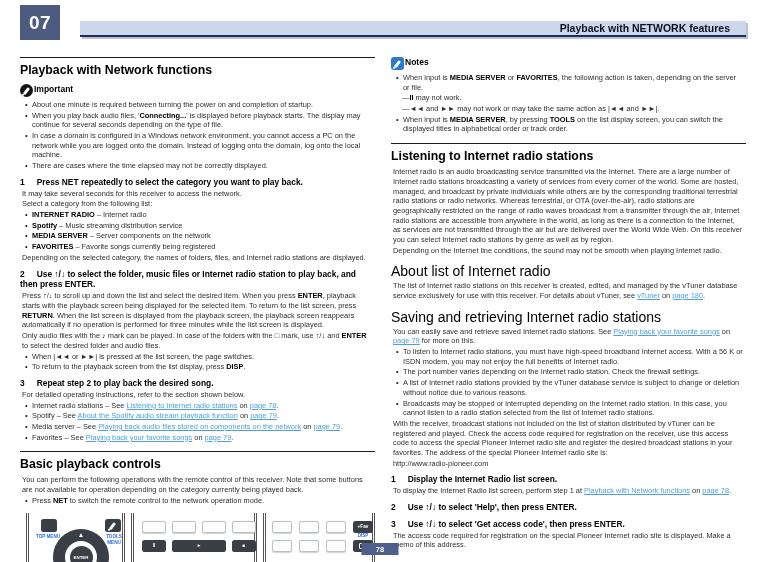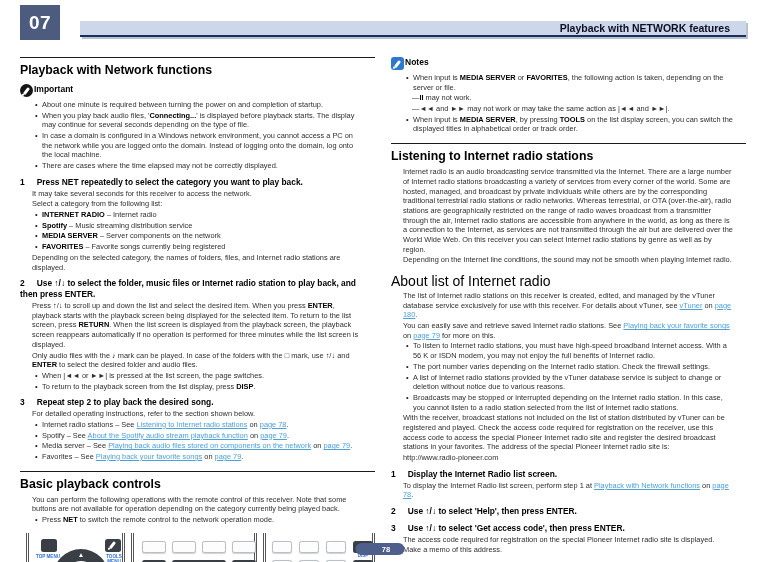--- a/index.html
+++ b/index.html
@@ -22,21 +22,21 @@
   }
   
   .content{position:absolute;left:20px;right:14px;top:57px;display:flex;gap:16px;}
   .col{flex:1;min-width:0;}
   .blocks > :first-child{margin-top:0 !important;}
   .h1{
     font-size:12.3px;font-weight:bold;color:#000;border-top:1.7px solid #1c1c1c;
     padding-top:5px;margin:9px 0 4px;
   }
   .h2{font-size:14px;font-weight:normal;color:#000;margin:8px 0 2px;}
-  .p,.li,.dash{font-size:7.4px;line-height:1.31;margin:1px 12px;}
+  .p,.li,.dash{font-size:7.4px;line-height:1.31;margin:1px 2px;}
   .li{position:relative;padding-left:10px;}
   .li::before{content:"\2022";position:absolute;left:3px;top:0;color:#1a1a1a;}
   .dash{padding-left:9px;}
   .step{font-size:8.4px;font-weight:bold;color:#000;margin:6px 0 1px;line-height:1.3;}
   .stepnum{margin-right:12px;}
   b{color:#000;}
   .xlink{color:#4da0d8;text-decoration:underline;}
   
   .iconlabel{display:flex;align-items:flex-start;gap:1px;margin:7px 0 3px;}
   .cicon{width:13px;height:13px;position:relative;display:inline-block;flex:0 0 auto;}
@@ -78,22 +78,22 @@
   .p3 .rgrid{grid-template-columns:repeat(4,20px);grid-auto-rows:12px;gap:7px 7px;padding:8px 0 0 6px;}
   .rgrid .rbtn{width:100%;height:12px;font-size:4.7px;font-weight:bold;line-height:12px;}
   .span2{grid-column:2/4;}
   .glyph6{font-size:6px;}
   .cell{position:relative;}
   .celllbl{position:absolute;top:-6.2px;left:0;right:0;text-align:center;font-size:4.5px;font-weight:bold;color:#2f6fd6;line-height:1;}
   .rectglyph{display:inline-block;width:7px;height:4px;border:1px solid #fff;border-radius:1px;vertical-align:middle;}
   
   .page-pill{
     position:absolute;left:50%;transform:translateX(-50%);top:543px;width:37px;height:12px;
-    background:#4d5f8a;border-radius:6px;color:#fff;font-size:7.5px;font-weight:bold;
-    display:flex;align-items:center;justify-content:center;padding-left:12px;
+    background:#4d5f8a;border-radius:0;color:#fff;font-size:7.5px;font-weight:bold;
+    display:flex;align-items:center;justify-content:center;
   }
 </style>
 </head>
 <body>
 
 <div class="chapter-box">07</div>
 <div class="header-bar">
   <span>Playback with NETWORK features</span>
 </div>
 
@@ -198,20 +198,21 @@
         </div>
         <div class="li">When input is <b>MEDIA SERVER</b> or <b>FAVORITES</b>, the following action is taken, depending on the server or file.</div>
         <div class="dash">—<b>II</b> may not work.</div>
         <div class="dash">—◄◄ and ►► may not work or may take the same action as |◄◄ and ►►|.</div>
         <div class="li">When input is <b>MEDIA SERVER</b>, by pressing <b>TOOLS</b> on the list display screen, you can switch the displayed titles in alphabetical order or track order.</div>
         <div class="h1">Listening to Internet radio stations</div>
         <div class="p">Internet radio is an audio broadcasting service transmitted via the Internet. There are a large number of Internet radio stations broadcasting a variety of services from every corner of the world. Some are hosted, managed, and broadcast by private individuals while others are by the corresponding traditional terrestrial radio stations or radio networks. Whereas terrestrial, or OTA (over-the-air), radio stations are geographically restricted on the range of radio waves broadcast from a transmitter through the air, Internet radio stations are accessible from anywhere in the world, as long as there is a connection to the Internet, as services are not transmitted through the air but are delivered over the World Wide Web. On this receiver you can select Internet radio stations by genre as well as by region.</div>
         <div class="p">Depending on the Internet line conditions, the sound may not be smooth when playing Internet radio.</div>
         <div class="h2">About list of Internet radio</div>
         <div class="p">The list of Internet radio stations on this receiver is created, edited, and managed by the vTuner database service exclusively for use with this receiver. For details about vTuner, see <span class="xlink">vTuner</span> on <span class="xlink">page 180</span>.</div>
+        <div class="h2">Saving and retrieving Internet radio stations</div>
         <div class="p">You can easily save and retrieve saved Internet radio stations. See <span class="xlink">Playing back your favorite songs</span> on <span class="xlink">page 79</span> for more on this.</div>
         <div class="li">To listen to Internet radio stations, you must have high-speed broadband Internet access. With a 56 K or ISDN modem, you may not enjoy the full benefits of Internet radio.</div>
         <div class="li">The port number varies depending on the Internet radio station. Check the firewall settings.</div>
         <div class="li">A list of Internet radio stations provided by the vTuner database service is subject to change or deletion without notice due to various reasons.</div>
         <div class="li">Broadcasts may be stopped or interrupted depending on the Internet radio station. In this case, you cannot listen to a radio station selected from the list of Internet radio stations.</div>
         <div class="p">With the receiver, broadcast stations not included on the list of station distributed by vTuner can be registered and played. Check the access code required for registration on the receiver, use this access code to access the special Pioneer Internet radio site and register the desired broadcast stations in your favorites. The address of the special Pioneer Internet radio site is:</div>
         <div class="p">http://www.radio-pioneer.com</div>
         <div class="step"><span class="stepnum">1</span><span>Display the Internet Radio list screen.</span></div>
         <div class="p">To display the Internet Radio list screen, perform step 1 at <span class="xlink">Playback with Network functions</span> on <span class="xlink">page 78</span>.</div>
         <div class="step"><span class="stepnum">2</span><span>Use ↑/↓ to select 'Help', then press ENTER.</span></div>

